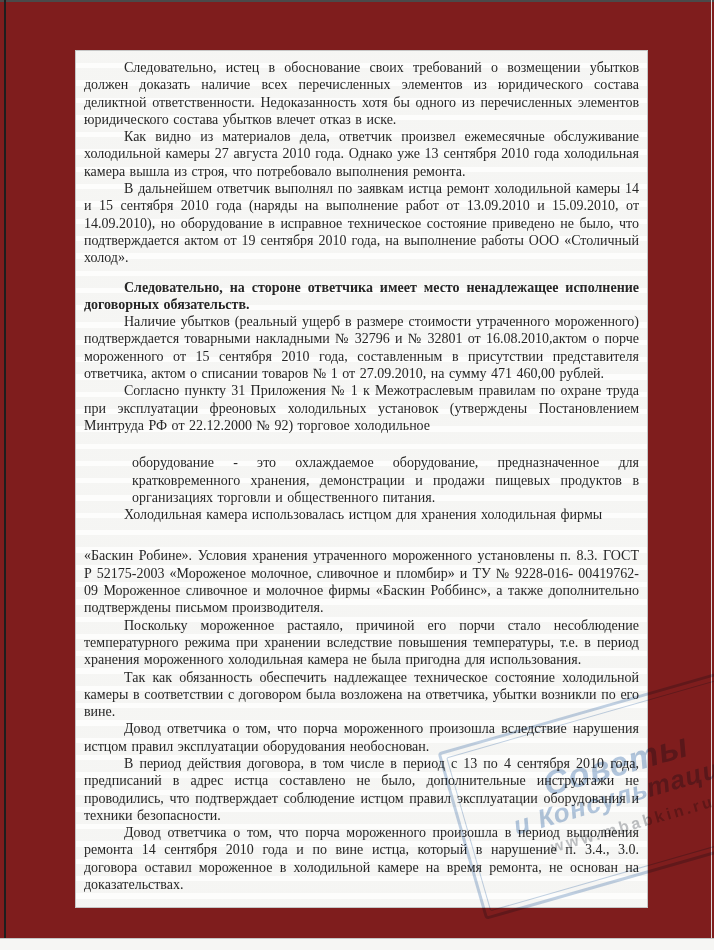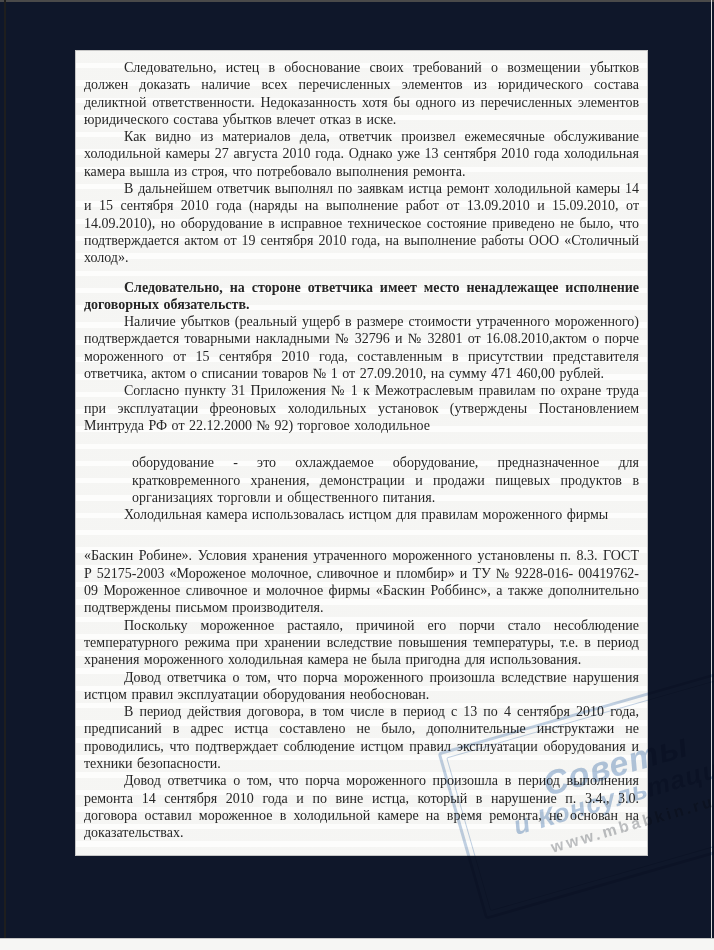--- a/index.html
+++ b/index.html
@@ -1,19 +1,19 @@
 <!DOCTYPE html>
 <html lang="ru"><head>
 <meta charset="utf-8">
 <style>
   html,body{margin:0;padding:0;background:#ffffff;}
   .page{
     position:relative;
     width:714px;height:950px;
-    background:#0f172a;
+    background:#7f1d1d;
     overflow:hidden;
     font-family:"Liberation Serif", serif;
   }
   
   .edge-top{position:absolute;left:0;top:0;width:714px;height:2px;background:#4a4a4a;}
   .edge-left{position:absolute;left:4px;top:0;width:2px;height:950px;background:#1e1e1e;}
   .edge-right{position:absolute;right:2px;top:0;width:1px;height:950px;background:#d9d9d9;}
   .edge-bottom-line{position:absolute;left:0;top:938px;width:714px;height:1px;background:#c6c6c6;}
   .edge-bottom-strip{position:absolute;left:0;top:939px;width:714px;height:11px;background:#f6f6f4;}
 
@@ -96,23 +96,24 @@
   <div class="edge-bottom-strip"></div>
 
   <div class="doc-block">
     <p class="indent">Следовательно, истец в обоснование своих требований о возмещении убытков должен доказать наличие всех перечисленных элементов из юридического состава деликтной ответственности. Недоказанность хотя бы одного из перечисленных элементов юридического состава убытков влечет отказ в иске.</p>
     <p class="indent">Как видно из материалов дела, ответчик произвел ежемесячные обслуживание холодильной камеры 27 августа 2010 года. Однако уже 13 сентября 2010 года холодильная камера вышла из строя, что потребовало выполнения ремонта.</p>
     <p class="indent">В дальнейшем ответчик выполнял по заявкам истца ремонт холодильной камеры 14 и 15 сентября 2010 года (наряды на выполнение работ от 13.09.2010 и 15.09.2010, от 14.09.2010), но оборудование в исправное техническое состояние приведено не было, что подтверждается  актом от 19 сентября 2010 года,  на выполнение работы ООО «Столичный холод».</p>
     <p class="indent gap-a">Следовательно, на стороне ответчика имеет место ненадлежащее исполнение договорных обязательств.</p>
     <p class="indent">Наличие убытков (реальный ущерб в размере стоимости утраченного мороженного) подтверждается товарными накладными № 32796 и № 32801 от 16.08.2010,актом о порче мороженного от 15 сентября 2010 года, составленным в присутствии представителя ответчика, актом о списании товаров № 1 от 27.09.2010, на сумму 471 460,00 рублей.</p>
     <p class="indent">Согласно пункту 31 Приложения № 1 к Межотраслевым правилам по охране труда при эксплуатации фреоновых холодильных установок (утверждены Постановлением Минтруда РФ от 22.12.2000   № 92) торговое холодильное</p>
     <p class="gap-b">оборудование - это охлаждаемое оборудование, предназначенное для кратковременного хранения, демонстрации и продажи пищевых продуктов в организациях торговли и общественного питания.</p>
-    <p class="indent">Холодильная камера использовалась истцом для правилам мороженного фирмы</p>
+    <p class="indent">Холодильная камера использовалась истцом для хранения холодильная фирмы</p>
     <p class="gap-c">«Баскин Робине». Условия хранения утраченного мороженного установлены п. 8.3. ГОСТ Р 52175-2003 «Мороженое молочное, сливочное и пломбир» и ТУ № 9228-016- 00419762-09 Мороженное сливочное и молочное фирмы «Баскин Роббинс», а также дополнительно подтверждены письмом производителя.</p>
     <p class="indent">Поскольку мороженное растаяло, причиной его порчи стало несоблюдение температурного режима при хранении вследствие повышения температуры, т.е. в период хранения мороженного холодильная камера не была пригодна для использования.</p>
+    <p class="indent">Так как обязанность обеспечить надлежащее техническое состояние холодильной камеры в соответствии с договором была возложена на ответчика, убытки возникли по его вине.</p>
     <p class="indent">Довод ответчика о том, что порча мороженного произошла вследствие нарушения истцом правил эксплуатации оборудования необоснован.</p>
     <p class="indent">В период действия договора, в том числе в период с 13 по 4 сентября 2010 года, предписаний в адрес истца составлено не было, дополнительные инструктажи не проводились, что подтверждает соблюдение истцом  правил эксплуатации оборудования и техники безопасности.</p>
     <p class="indent">Довод ответчика о том, что порча мороженного произошла в период выполнения ремонта 14 сентября 2010 года и по вине истца, который в нарушение п. 3.4., 3.0. договора оставил мороженное в холодильной камере на время ремонта, не основан на доказательствах.</p>
   </div>
 
   <div class="stamp">
     <div class="stamp-inner">
       <span class="stamp-line1">Советы</span>
       <span class="stamp-line2">и Консультации</span>
       <span class="stamp-url">www.mbabkin.ru</span>

